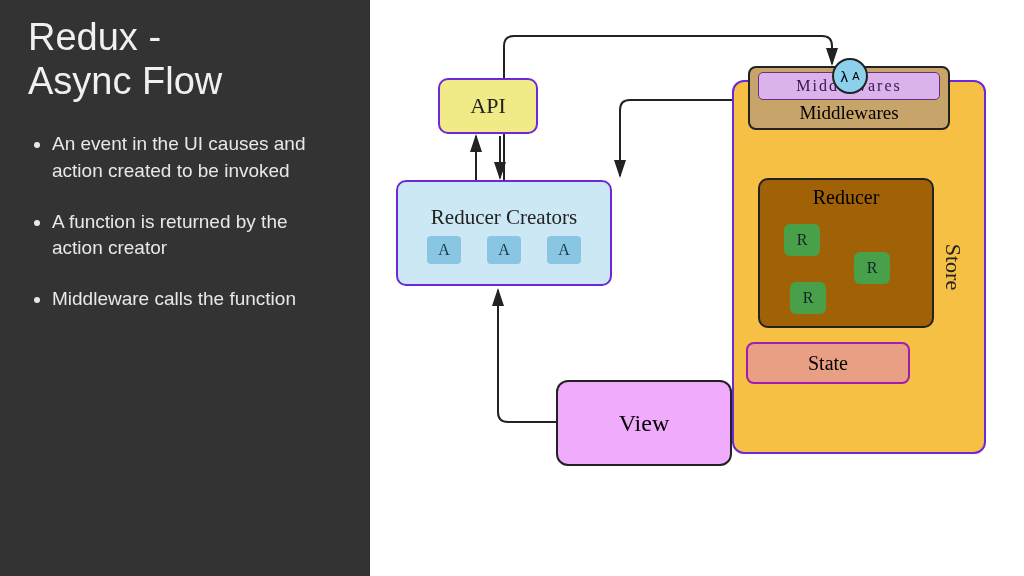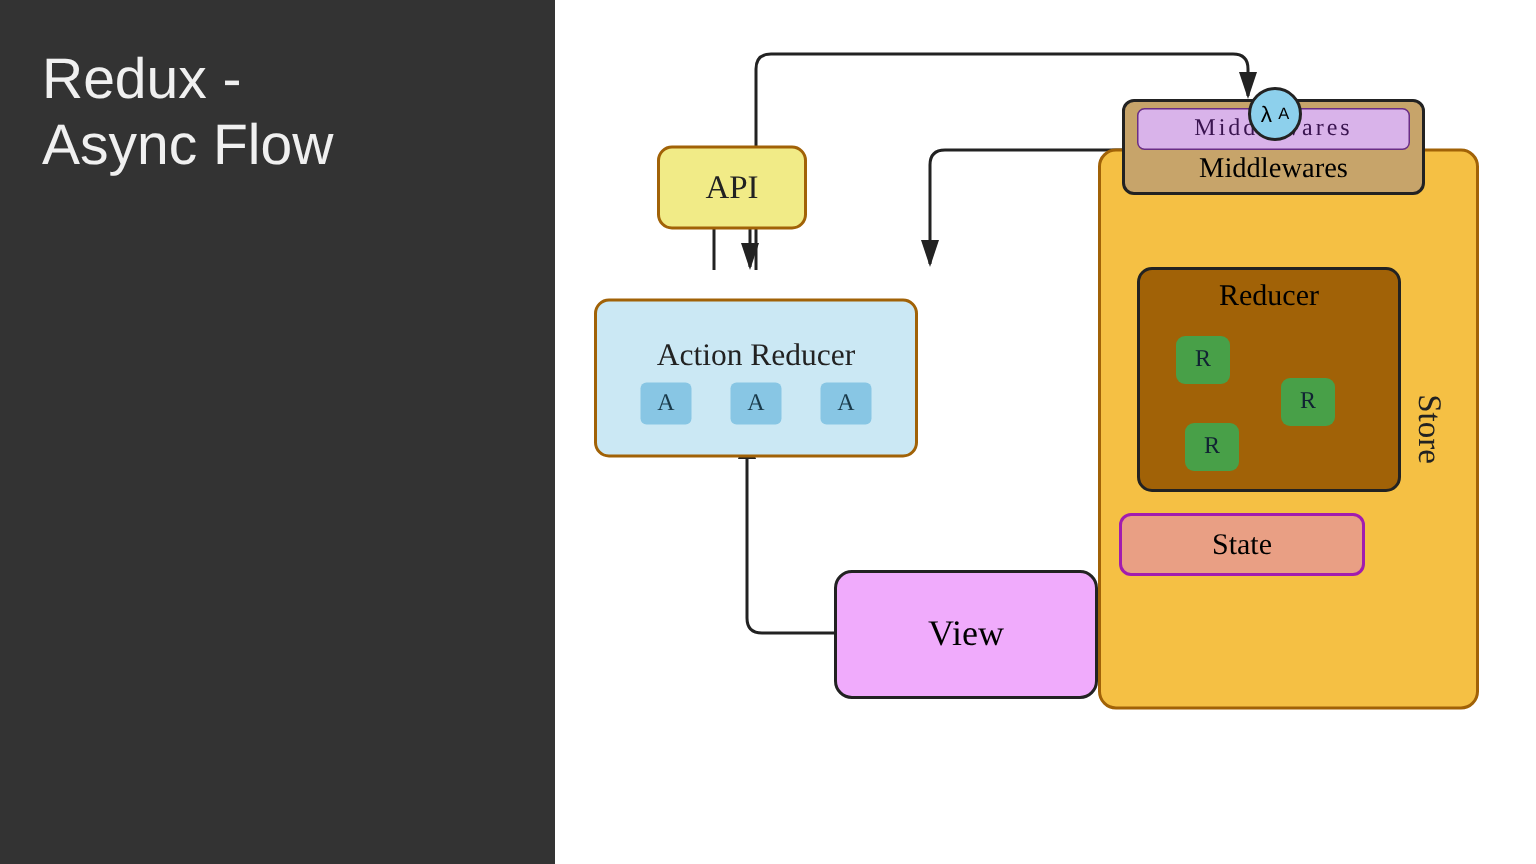--- a/index.html
+++ b/index.html
@@ -1,23 +1,23 @@
 <!DOCTYPE html>
 <html><head>
 <meta charset="utf-8">
 <style>
 * { box-sizing: border-box; margin: 0; padding: 0; }
 body { width: 1024px; height: 576px; overflow: hidden; font-family: "Trebuchet MS", "Lucida Sans", sans-serif; display: flex; background: #fff; }
-.sidebar { width: 370px; background: #333; color: #f0f0f0; padding: 32px 28px; }
+.sidebar { width: 370px; background: #333; color: #f0f0f0; padding: 16px 28px; }
 .sidebar h1 { font-size: 38px; font-weight: 400; line-height: 1.15; margin-bottom: 28px; }
 .sidebar ul { list-style: disc; padding-left: 24px; }
 .sidebar li { font-size: 19px; line-height: 1.4; margin-bottom: 24px; color: #e8e8e8; }
 .canvas { position: relative; flex: 1; background: #fff; }
 .canvas svg { position:absolute; inset:0; }
-.box { position: absolute; border: 2px solid #a16207; border-radius: 10px; display:flex; align-items:center; justify-content:center; font-family: "Comic Sans MS", "Segoe UI", cursive; color:#222;margin-top:19px; }
+.box { position: absolute; border: 2px solid #6d28d9; border-radius: 10px; display:flex; align-items:center; justify-content:center; font-family: "Comic Sans MS", "Segoe UI", cursive; color:#222; }
 .api { left:68px; top:78px; width:100px; height:56px; background:#f1eb87; font-size:22px; }
 .ac  { left:26px; top:180px; width:216px; height:106px; background:#cbe8f4; flex-direction:column; gap:6px; }
 .ac-label { font-size:21px; margin-top:2px; }
 .ac-pills { display:flex; gap:26px; }
 .pill-a { width:34px; height:28px; background:#88c6e4; border-radius:4px; display:flex; align-items:center; justify-content:center; font-size:16px; color:#1a3a4a; }
 .store { left:362px; top:80px; width:254px; height:374px; background:#f5c044; border-radius:12px; }
 .store-vert { position:absolute; right:8px; top:50%; transform:translateY(-50%) rotate(90deg); font-family:"Comic Sans MS", cursive; font-size:22px; }
 .dispatcher { position:absolute; left:378px; top:66px; width:202px; height:64px; background:#c7a46a; border:2px solid #222; border-radius:8px; display:flex; flex-direction:column; align-items:center; justify-content:flex-end; padding-bottom:4px; font-family:"Comic Sans MS", cursive; font-size:19px; }
 .middle-bar { position:absolute; top:4px; left:8px; right:8px; height:28px; background:#d9b3ea; border:1.5px solid #6a2e86; border-radius:5px; display:flex; align-items:center; justify-content:center; font-size:16px; letter-spacing:2px; color:#3a1450; }
 .moving-action { position:absolute; left:462px; top:58px; width:36px; height:36px; border-radius:50%; background:#8dd0ec; border:2px solid #222; display:flex; align-items:center; justify-content:center; font-size:15px; }
@@ -26,20 +26,25 @@
 .r-pill { position:absolute; width:36px; height:32px; background:#48a048; border-radius:6px; display:flex; align-items:center; justify-content:center; font-size:16px; color:#123; }
 .r1 { left:24px; top:44px; } .r2 { left:94px; top:72px; } .r3 { left:30px; top:102px; }
 .state { position:absolute; left:376px; top:342px; width:164px; height:42px; background:#e99f84; border:2px solid #a21caf; border-radius:8px; display:flex; align-items:center; justify-content:center; font-family:"Comic Sans MS", cursive; font-size:20px; }
 .view { position:absolute; left:186px; top:380px; width:176px; height:86px; background:#f0abfc; border:2px solid #222; border-radius:12px; display:flex; align-items:center; justify-content:center; font-family:"Comic Sans MS", cursive; font-size:24px; }
 </style>
 </head>
 <body>
 
 <div class="sidebar">
   <h1><span>Redux -<br>Async Flow</span></h1>
+  <ul>
+    <li>An event in the UI causes and action created to be invoked</li>
+    <li>A function is returned by the action creator</li>
+    <li>Middleware calls the function</li>
+  </ul>
 </div>
 
 <div class="canvas">
 
   <svg width="654" height="576">
     <defs>
       <marker id="ah" markerWidth="10" markerHeight="10" refX="8" refY="3" orient="auto">
         <path d="M0,0 L9,3 L0,6 Z" fill="#222"></path>
       </marker>
     </defs>
@@ -59,21 +64,21 @@
     <path d="M376 208 L386 208" fill="none" stroke="#222" stroke-width="2" marker-end="url(#ah)"></path>
 
     <path d="M476 386 L476 424 Q476 432 468 432 L366 432" fill="none" stroke="#222" stroke-width="2" marker-end="url(#ah)"></path>
 
     <path d="M186 422 L138 422 Q128 422 128 412 L128 290" fill="none" stroke="#222" stroke-width="2" marker-end="url(#ah)"></path>
   </svg>
 
   <div class="box api">API</div>
 
   <div class="box ac">
-    <div class="ac-label">Action Reducer</div>
+    <div class="ac-label">Reducer Creators</div>
     <div class="ac-pills">
       <div class="pill-a">A</div>
       <div class="pill-a">A</div>
       <div class="pill-a">A</div>
     </div>
   </div>
 
   <div class="box store">
     <div class="store-vert">Store</div>
   </div>

